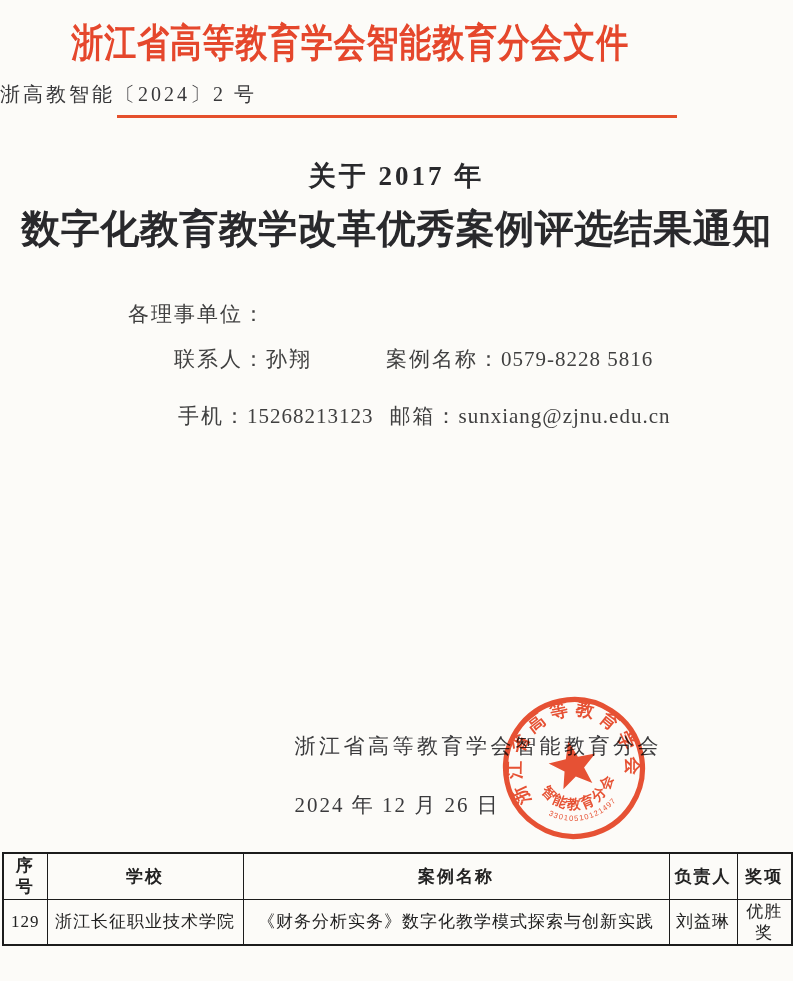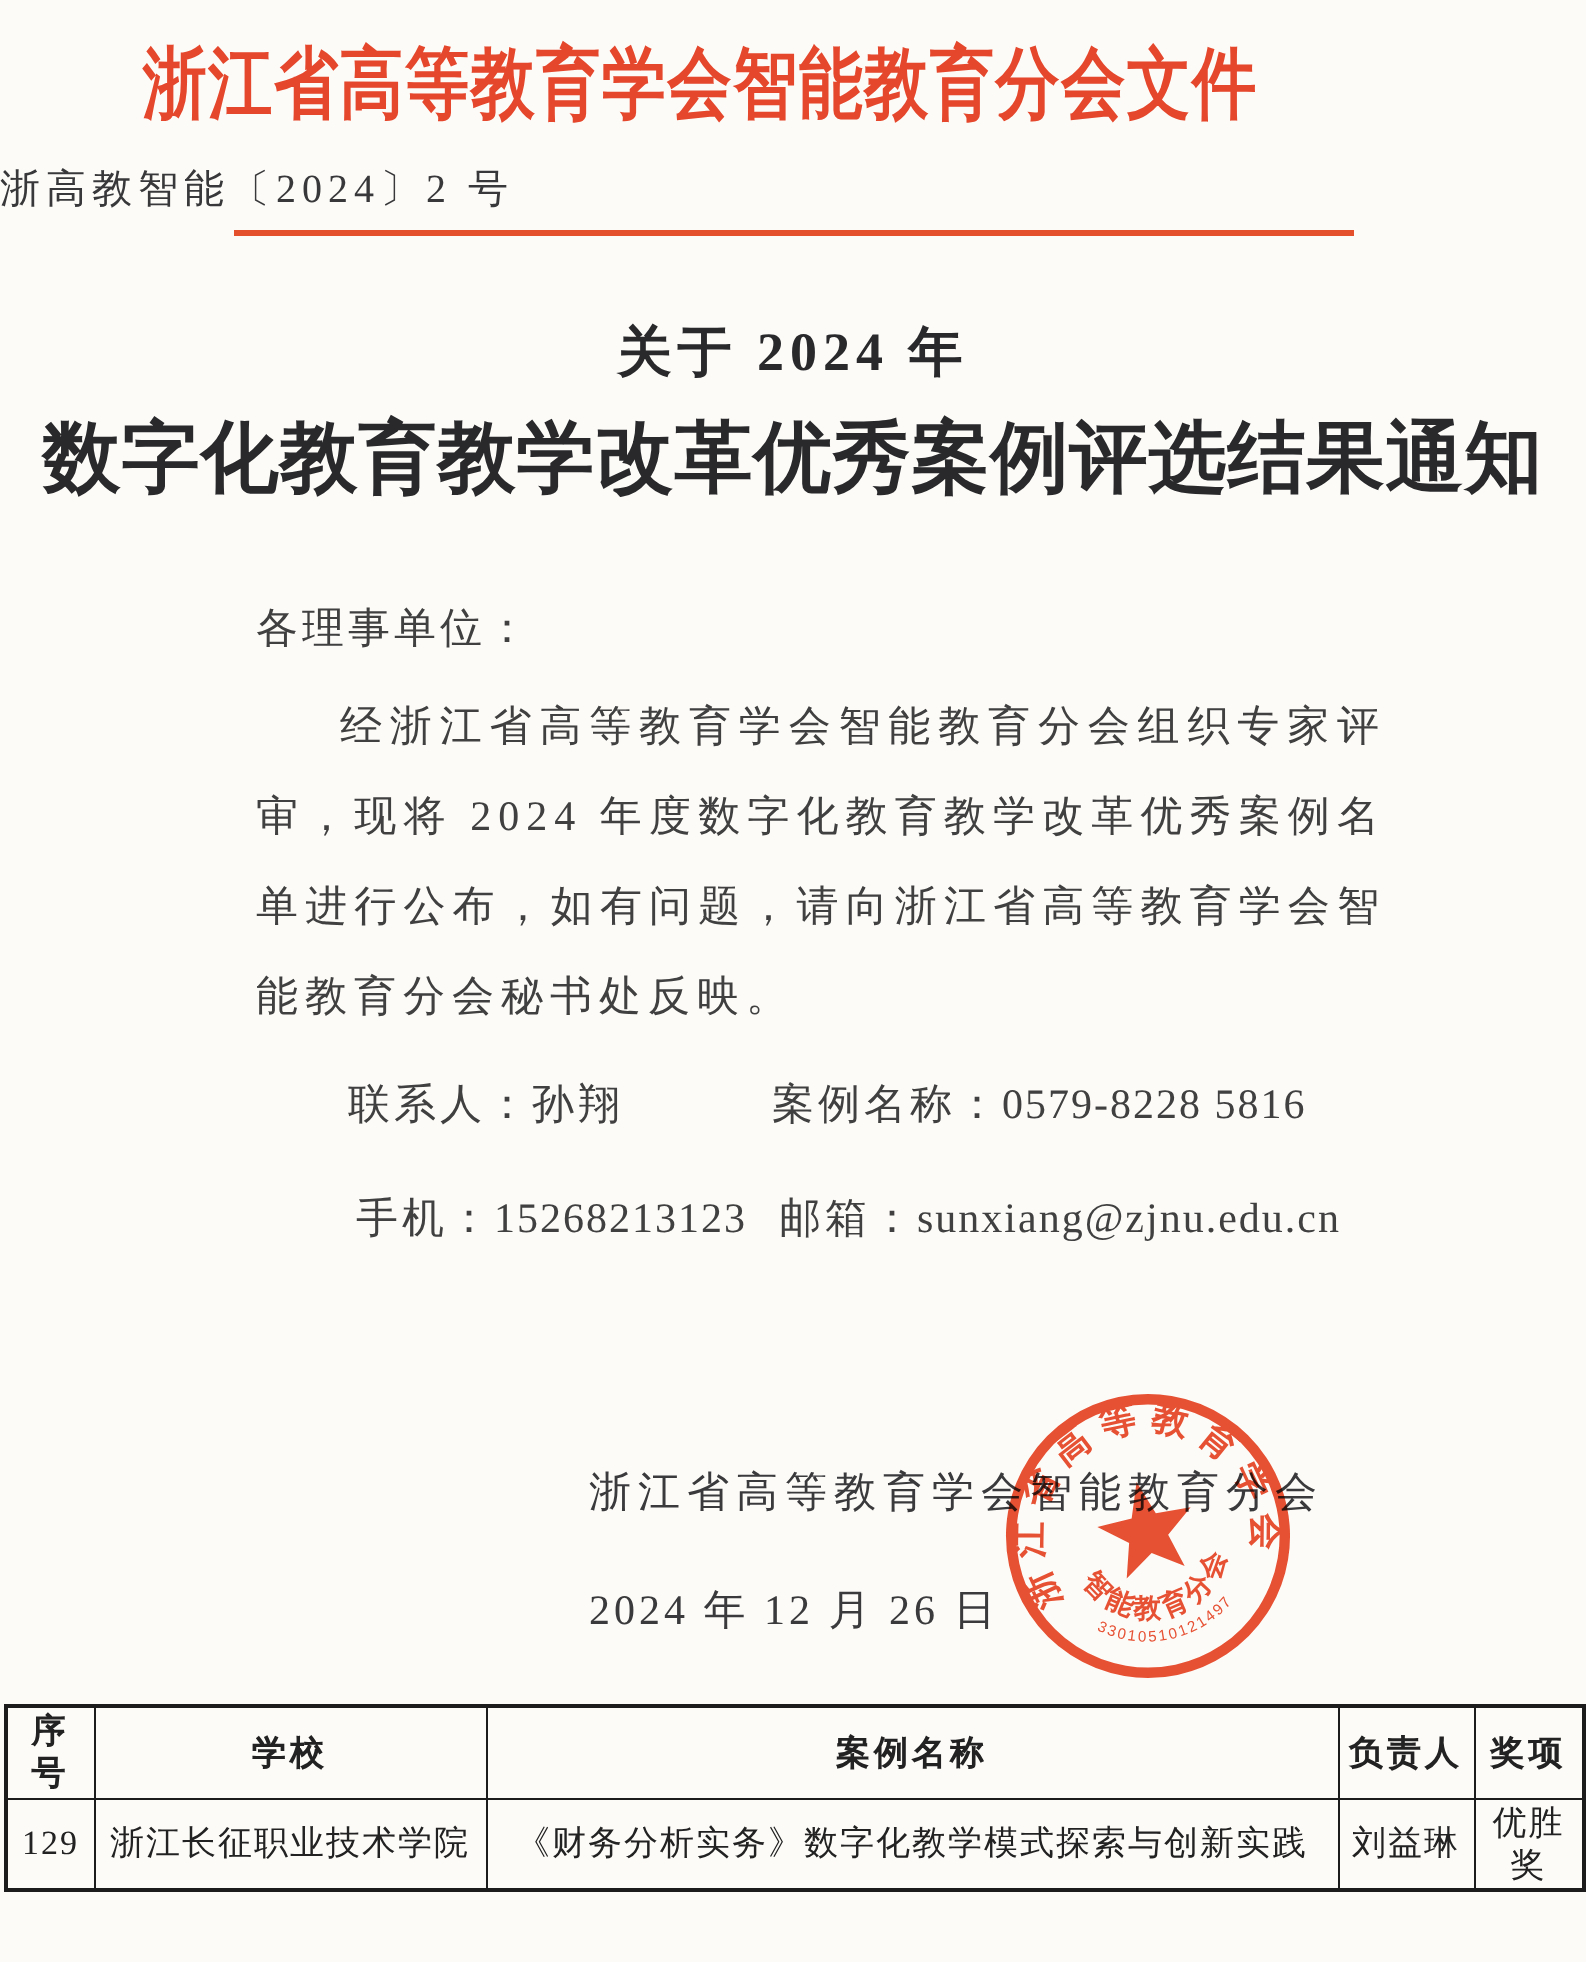--- a/index.html
+++ b/index.html
@@ -68,27 +68,26 @@
 
 <div class="page">
 
   <div class="letterhead">
     <div class="org-title">浙江省高等教育学会智能教育分会文件</div>
     <div class="doc-number">浙高教智能〔2024〕2 号</div>
     <div class="red-rule"></div>
   </div>
 
   <div class="title-block">
-    <div class="title-line1">关于 2024 年</div>
+    <div class="title-line1">关于 2017 年</div>
     <div class="title-line2">数字化教育教学改革优秀案例评选结果通知</div>
   </div>
 
   <div class="body-block">
     <p class="salutation">各理事单位：</p>
-    <p class="para">经浙江省高等教育学会智能教育分会组织专家评审，现将 2024 年度数字化教育教学改革优秀案例名单进行公布，如有问题，请向浙江省高等教育学会智能教育分会秘书处反映。</p>
 
     <div class="contact-line l1">
       <span class="grp1">
         <span class="c-label">联系人：</span><span class="c-val">孙翔</span>
       </span>
       <span class="grp2">
         <span class="c-label">案例名称：</span><span class="c-val latin">0579-8228 5816</span>
       </span>
     </div>
 

